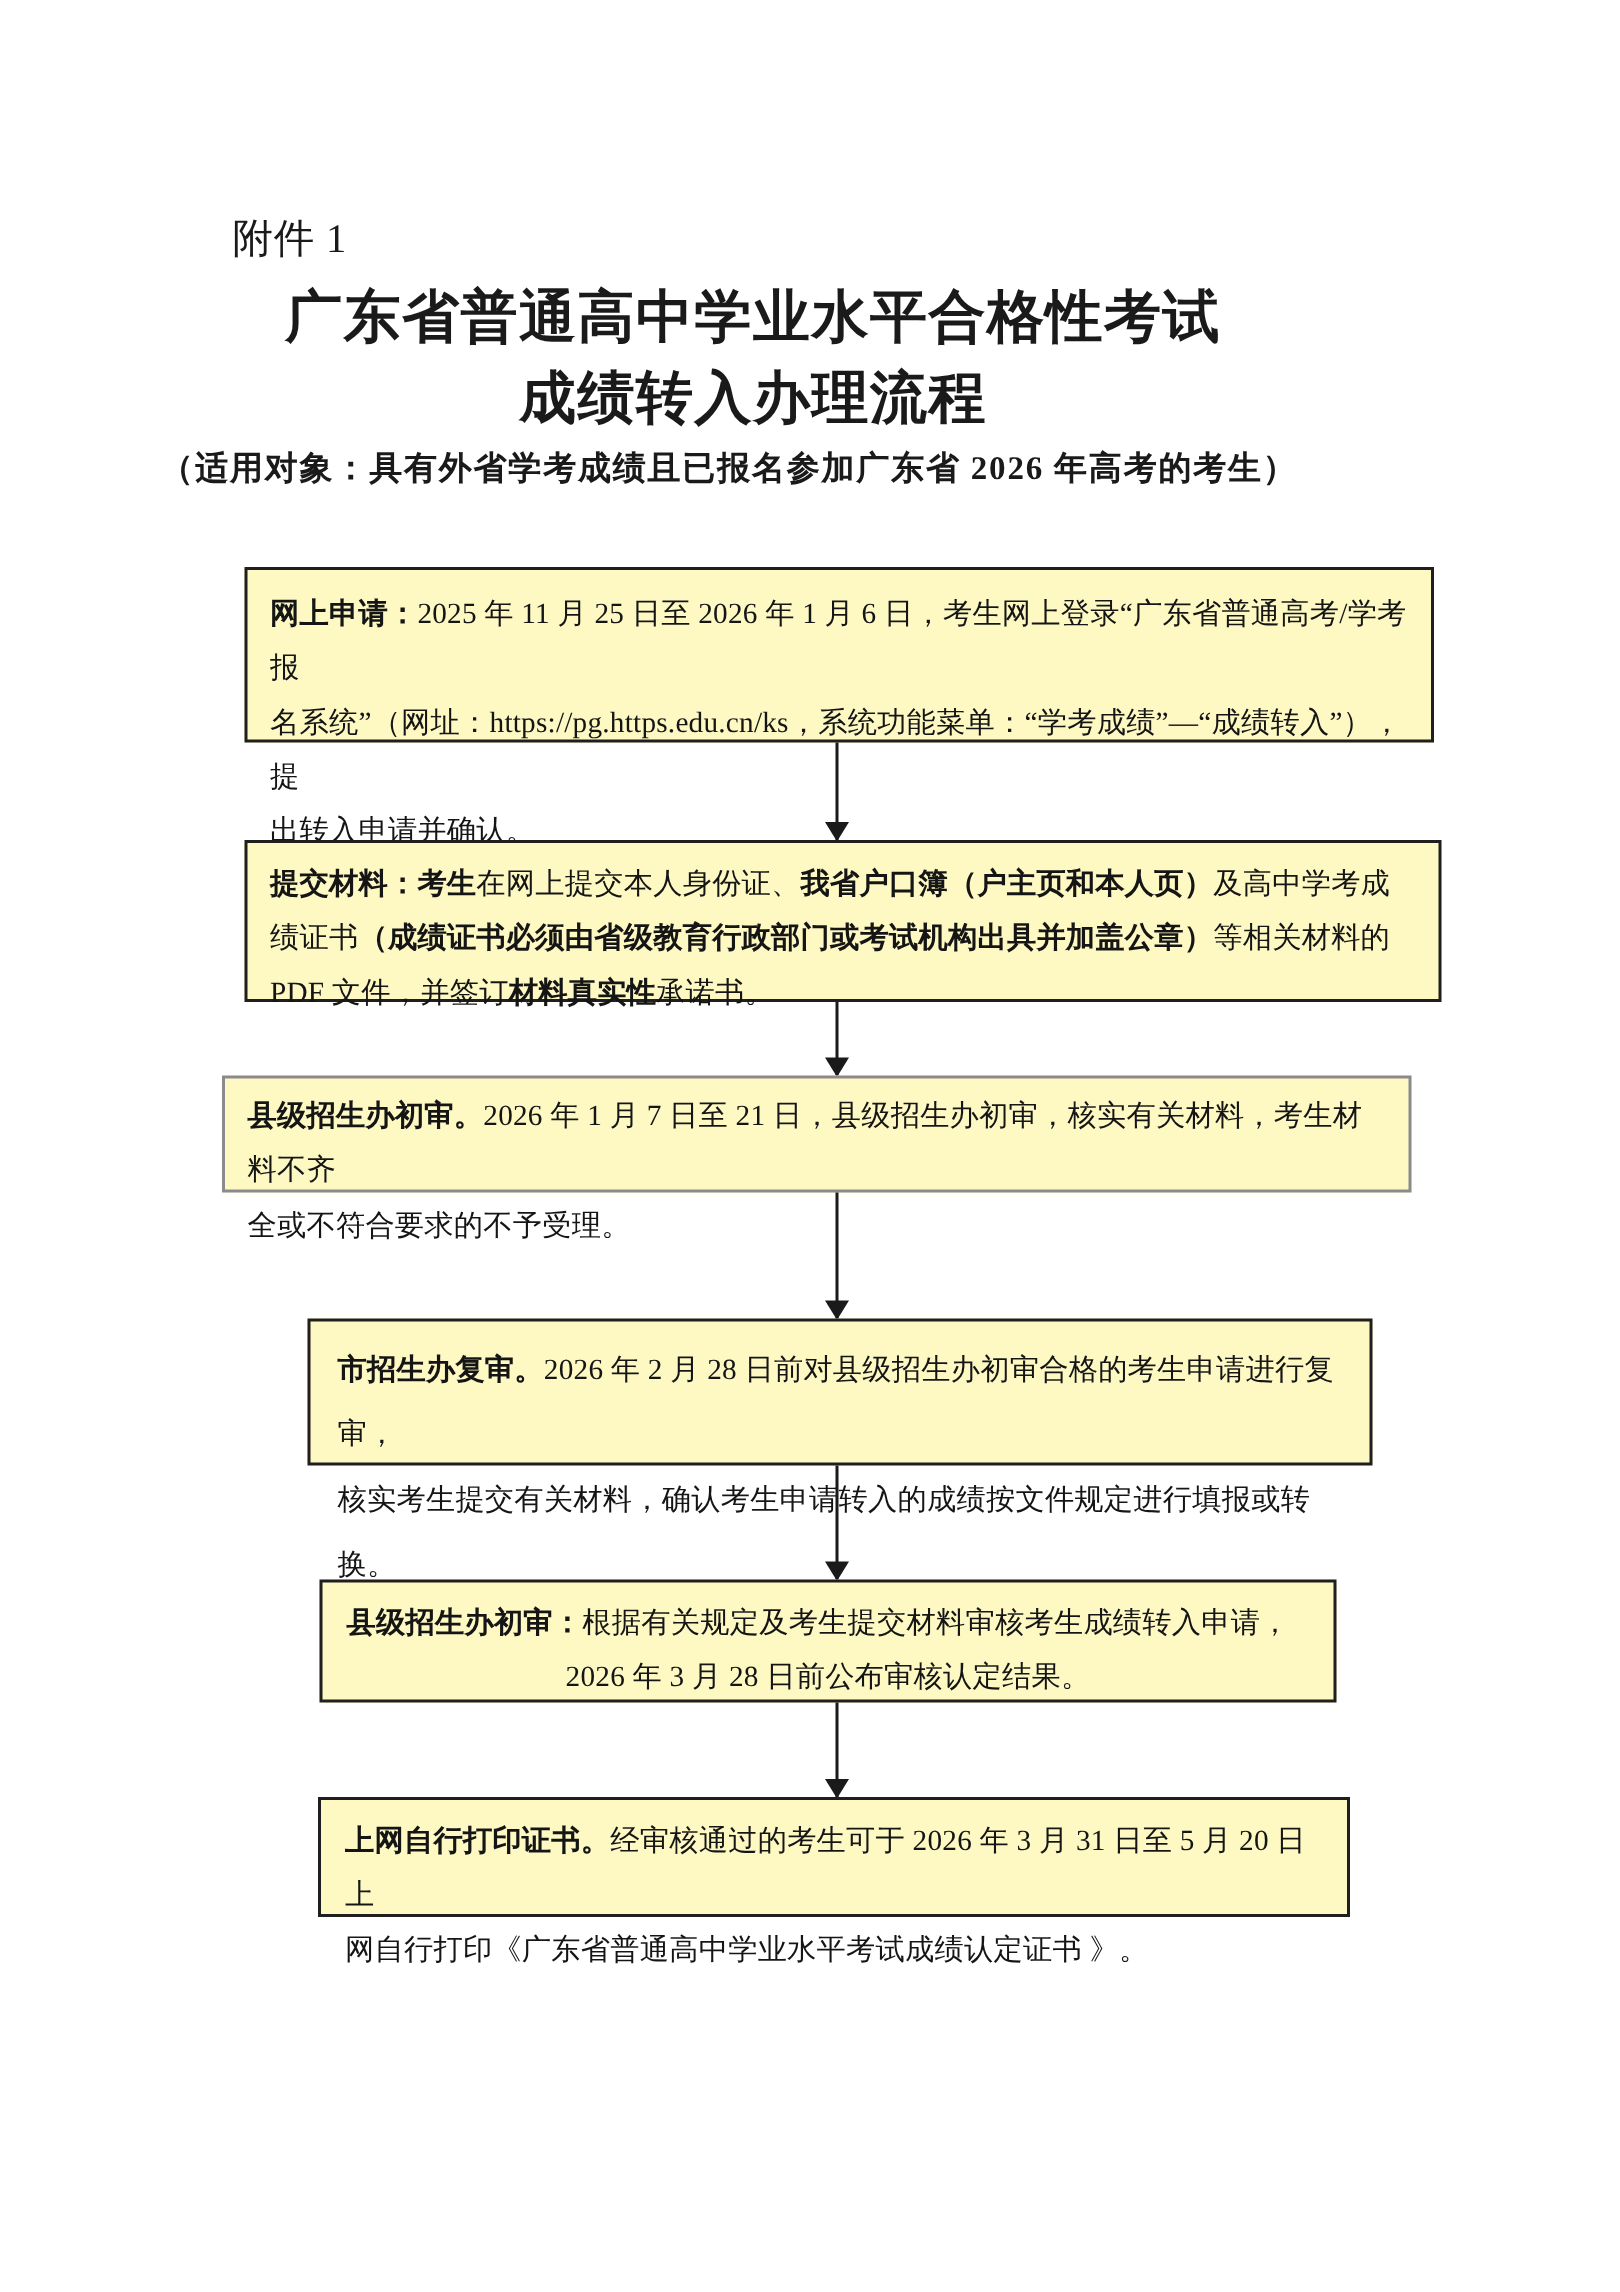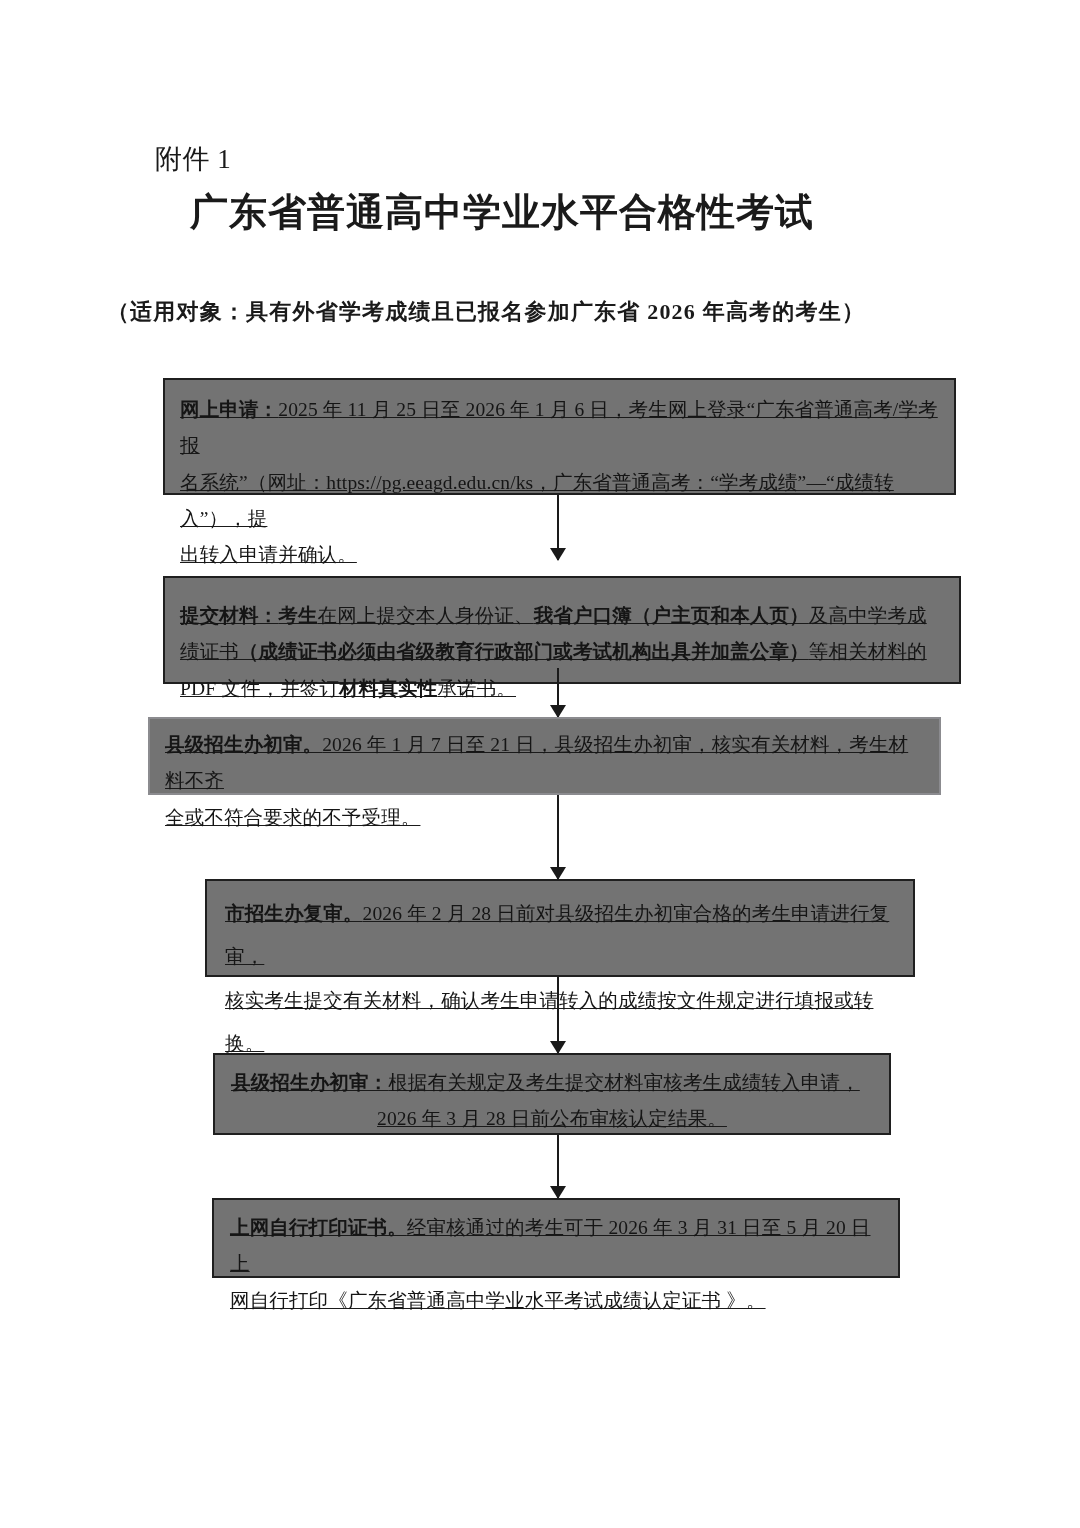--- a/index.html
+++ b/index.html
@@ -51,39 +51,38 @@
     font-size: 22px;
     font-weight: 700;
     letter-spacing: 1.2px;
     white-space: nowrap;
   }
 
   
   .flow-box {
     position: absolute;
     box-sizing: border-box;
-    background: #737373;
+    background: #fef9c3;
     border: 2px solid #1f1f1f;
-    text-decoration: underline;
   }
   .flow-box.light { border: 2px solid #8b8b8f; }
   .flow-box .body {
     font-size: 19.5px;
     line-height: 1.86;
     letter-spacing: 0.15px;
     color: #151515;
   }
   .flow-box .body.loose { line-height: 2.22; }
   .flow-box .body.centered-2nd .ln2 { display:block; text-align: center; }
   .flow-box .body .ln { display: block; }
   b, .b { font-weight: 700; }
 
   
   #box-1 { left: 163px; top: 378px; width: 793px; height: 117px; padding: 12px 16px 0 15px; }
-  #box-2 { left: 163px; top: 576px; width: 798px; height: 108px; padding: 20px 15px 0 15px; }
+  #box-2 { left: 163px; top: 560px; width: 798px; height: 108px; padding: 10px 15px 0 15px; }
   #box-3 { left: 148px; top: 717px; width: 793px; height: 78px; padding: 8px 15px 0 15px; }
   #box-4 { left: 205px; top: 879px; width: 710px; height: 98px; padding: 11px 8px 0 18px; }
   #box-5 { left: 213px; top: 1053px; width: 678px; height: 82px; padding: 10px 16px 0 16px; }
   #box-6 { left: 212px; top: 1198px; width: 688px; height: 80px; padding: 10px 16px 0 16px; }
 
   
   .arrow {
     position: absolute;
     left: 557px;
     width: 2px;
@@ -108,28 +107,29 @@
 </style>
 </head>
 <body>
 
 <div class="page">
 
   <div class="attachment-label">附件 1</div>
 
   <div class="doc-title">
     <span class="tline">广东省普通高中学业水平合格性考试</span>
+    <span class="tline">成绩转入办理流程</span>
   </div>
 
   <div class="doc-subtitle">（适用对象：具有外省学考成绩且已报名参加广东省 2026 年高考的考生）</div>
 
   <div class="flow-box" id="box-1">
     <div class="body">
       <span class="ln"><b>网上申请：</b><span>2025 年 11 月 25 日至 2026 年 1 月 6 日，考生网上登录“广东省普通高考/学考报</span></span>
-      <span class="ln">名系统”（网址：https://pg.eeagd.edu.cn/ks，广东省普通高考：“学考成绩”—“成绩转入”），提</span>
+      <span class="ln">名系统”（网址：https://pg.https.edu.cn/ks，系统功能菜单：“学考成绩”—“成绩转入”），提</span>
       <span class="ln">出转入申请并确认。</span>
     </div>
   </div>
 
   <div class="arrow" id="arrow-1"></div>
 
   <div class="flow-box" id="box-2">
     <div class="body">
       <b>提交材料：</b><b>考生</b><span>在网上提交本人身份证、</span><b>我省户口簿（户主页和本人页）</b><span>及高中学考成绩证</span><span>书</span><b>（成绩证书必须由省级教育行政部门或考试机构出具并加盖公章）</b><span>等相关材料的 PDF 文件，</span><span>并签订</span><b>材料真实性</b><span>承诺书。</span>
     </div>

